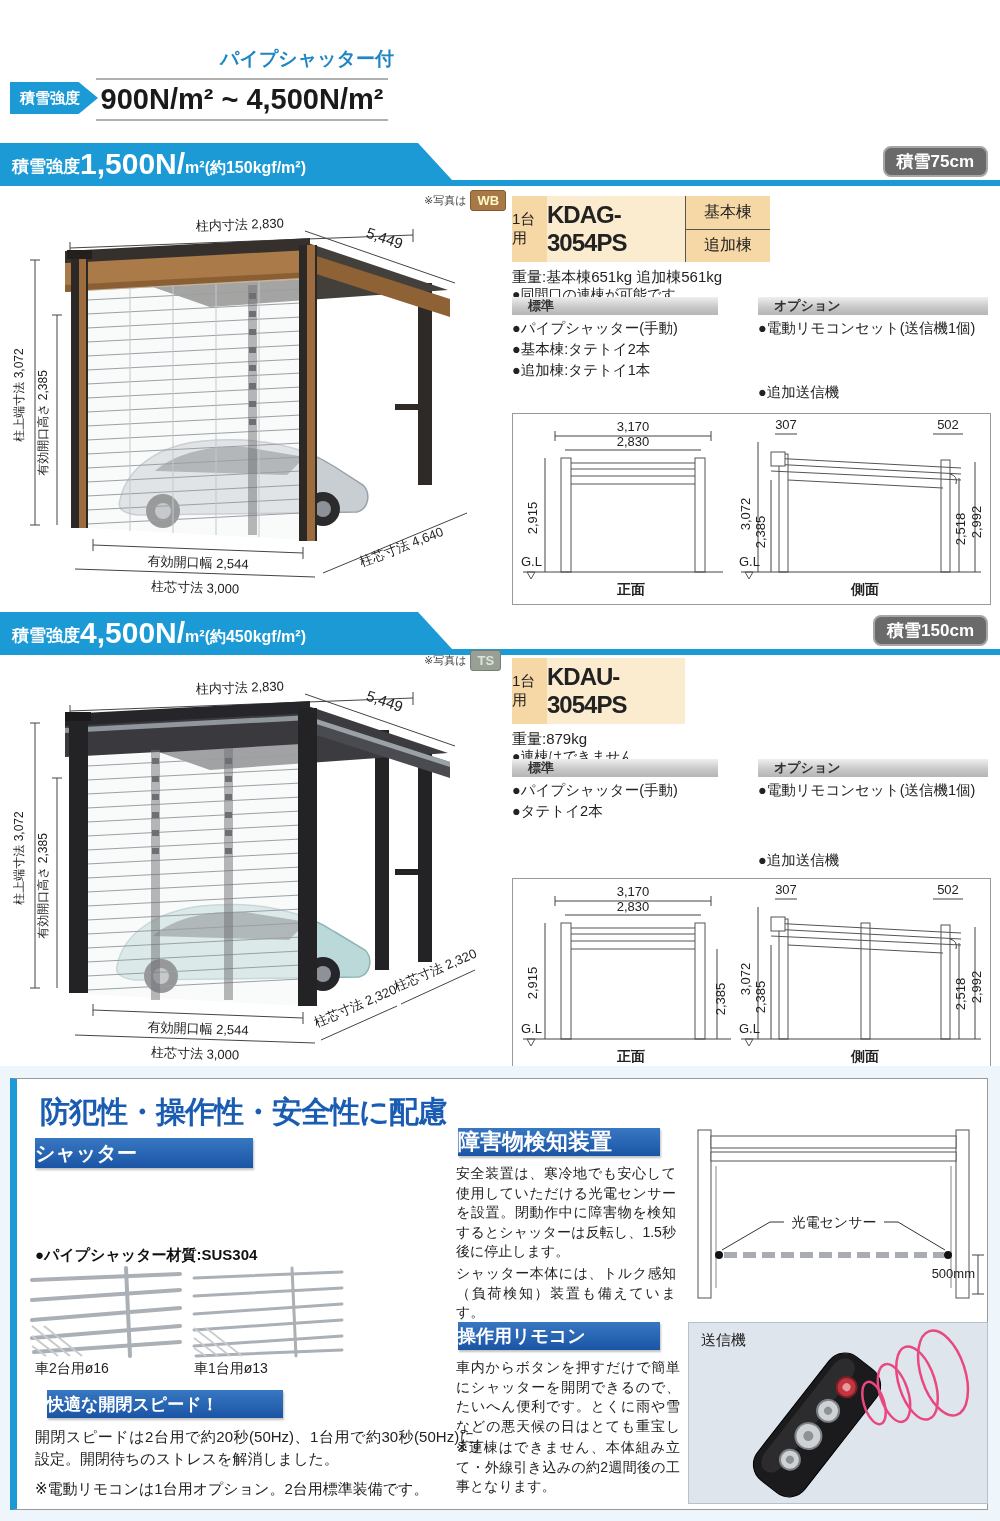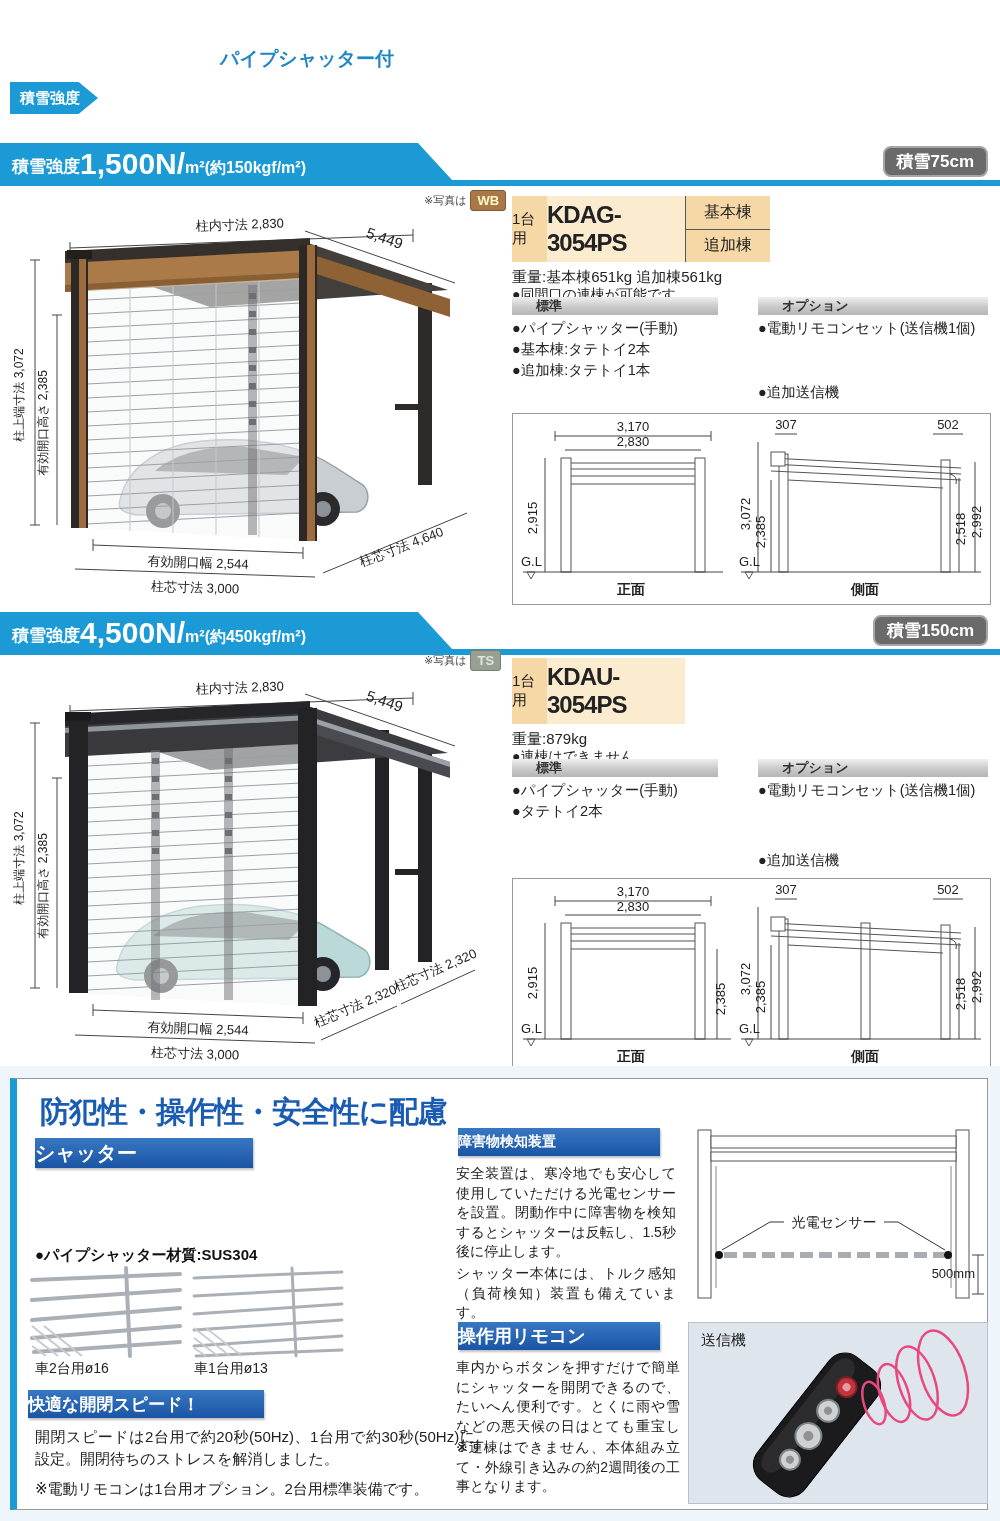--- a/index.html
+++ b/index.html
@@ -38,21 +38,21 @@
   .prod-type{width:35px;background:#f6d7a6;display:flex;align-items:center;justify-content:center;
     font-size:15px;color:#222;}
   .prod-code{width:138px;background:#fbecd0;display:flex;align-items:center;justify-content:center;
     font-size:24px;font-weight:bold;color:#222;letter-spacing:-1px;}
   .prod-cells{width:84px;border-left:1px solid #555;display:flex;flex-direction:column;}
   .prod-cell{flex:1;background:#f6d7a6;display:flex;align-items:center;justify-content:center;
     font-size:16px;color:#222;}
   .prod-cell:first-child{border-bottom:1px solid #555;}
   .info-line{font-size:15px;color:#222;}
   .gbar{height:18px;background:linear-gradient(180deg,#efefef 0%,#c9c9c9 55%,#b5b5b5 100%);
-    font-size:13px;font-weight:bold;color:#333;line-height:18px;padding-left:24px;box-sizing:border-box;}
+    font-size:13px;font-weight:bold;color:#333;line-height:18px;padding-left:16px;box-sizing:border-box;}
   .blist{font-size:14.5px;line-height:21px;color:#222;}
   .draw-box{background:#fff;border:1px solid #999;}
 
   
   .bottom-bg{left:0;top:1066px;width:1000px;height:455px;background:#eef6fb;}
   .feature-box{left:10px;top:1078px;width:978px;height:432px;background:#fff;
     border:1px solid #999;border-left:7px solid #1b9ad6;box-sizing:border-box;}
   .feature-title{font-size:30px;font-weight:bold;color:#1b5cb3;letter-spacing:-1px;}
   .navy-banner{background:linear-gradient(180deg,#3877c2 0%,#1a55a5 100%);color:#fff;
     font-weight:bold;display:flex;align-items:center;padding-left:0;box-sizing:border-box;
@@ -71,20 +71,21 @@
   .dcaption{font-size:14px;fill:#222;font-weight:bold;}
   .struct{stroke:#555;stroke-width:1;fill:#fff;}
 </style>
 </head>
 <body>
 
 <div id="page">
 
   <div class="abs main-subtitle" style="left:220px;top:46px;">パイプシャッター付</div>
   <div class="abs snow-arrow" style="left:10px;top:82px;">積雪強度</div>
+  <div class="abs snow-range" style="left:96px;top:78px;">900N/m² ~ 4,500N/m²</div>
 
   <div class="abs sec-banner" style="top:143px;">
     <div class="sec-strip"></div>
     <div class="sec-main">
       <span class="sec-prefix">積雪強度</span>
       <span class="sec-value">1,500N/</span>
       <span class="sec-unit">m²</span>
       <span class="sec-note">(約150kgf/m²)</span>
     </div>
     <div class="snow-cap">積雪75cm</div>
@@ -479,25 +480,25 @@
     <g stroke="#c6cbcf" stroke-width="1.6">
       <line x1="2" y1="62" x2="38" y2="90"></line>
         <line x1="2" y1="72" x2="26" y2="90"></line>
       <line x1="2" y1="82" x2="14" y2="90"></line>
         <line x1="14" y1="62" x2="50" y2="90"></line>
     </g>
   </svg>
   <div class="abs pipe-caption" style="left:35px;top:1360px;">車2台用ø16</div>
   <div class="abs pipe-caption" style="left:194px;top:1360px;">車1台用ø13</div>
 
-  <div class="abs navy-banner" style="left:28px;top:1390px;width:236px;height:28px;font-size:17px;">快適な開閉スピード！</div>
+  <div class="abs navy-banner" style="left:47px;top:1390px;width:236px;height:28px;font-size:17px;">快適な開閉スピード！</div>
   <div class="abs body-text" style="left:35px;top:1426px;width:440px;">開閉スピードは2台用で約20秒(50Hz)、1台用で約30秒(50Hz)に設定。開閉待ちのストレスを解消しました。</div>
   <div class="abs body-text" style="left:35px;top:1478px;width:440px;">※電動リモコンは1台用オプション。2台用標準装備です。</div>
 
-  <div class="abs navy-banner" style="left:458px;top:1128px;width:202px;height:28px;font-size:14px;">障害物検知装置</div>
+  <div class="abs navy-banner" style="left:458px;top:1128px;width:202px;height:28px;font-size:22px;">障害物検知装置</div>
   <div class="abs body-text-sm" style="left:456px;top:1164px;width:220px;">安全装置は、寒冷地でも安心して使用していただける光電センサーを設置。閉動作中に障害物を検知するとシャッターは反転し、1.5秒後に停止します。</div>
   <div class="abs body-text-sm" style="left:456px;top:1264px;width:220px;">シャッター本体には、トルク感知（負荷検知）装置も備えています。</div>
 
   <svg class="abs" style="left:688px;top:1126px;" width="298" height="180" viewBox="0 0 298 180">
     <rect class="struct" x="10" y="4" width="13" height="168"></rect>
     <rect class="struct" x="268" y="4" width="13" height="168"></rect>
     <rect class="struct" x="23" y="10" width="245" height="12"></rect>
     <rect class="struct" x="23" y="26" width="245" height="9"></rect>
     <line x1="28" y1="40" x2="28" y2="162" stroke="#888"></line>
     <line x1="263" y1="40" x2="263" y2="162" stroke="#888"></line>

